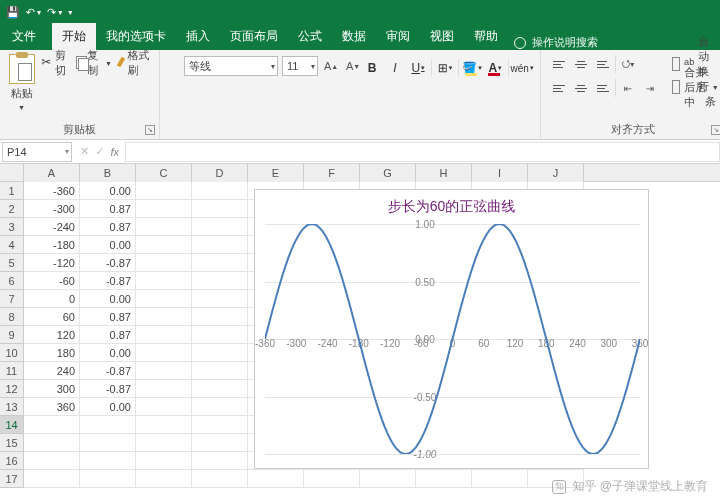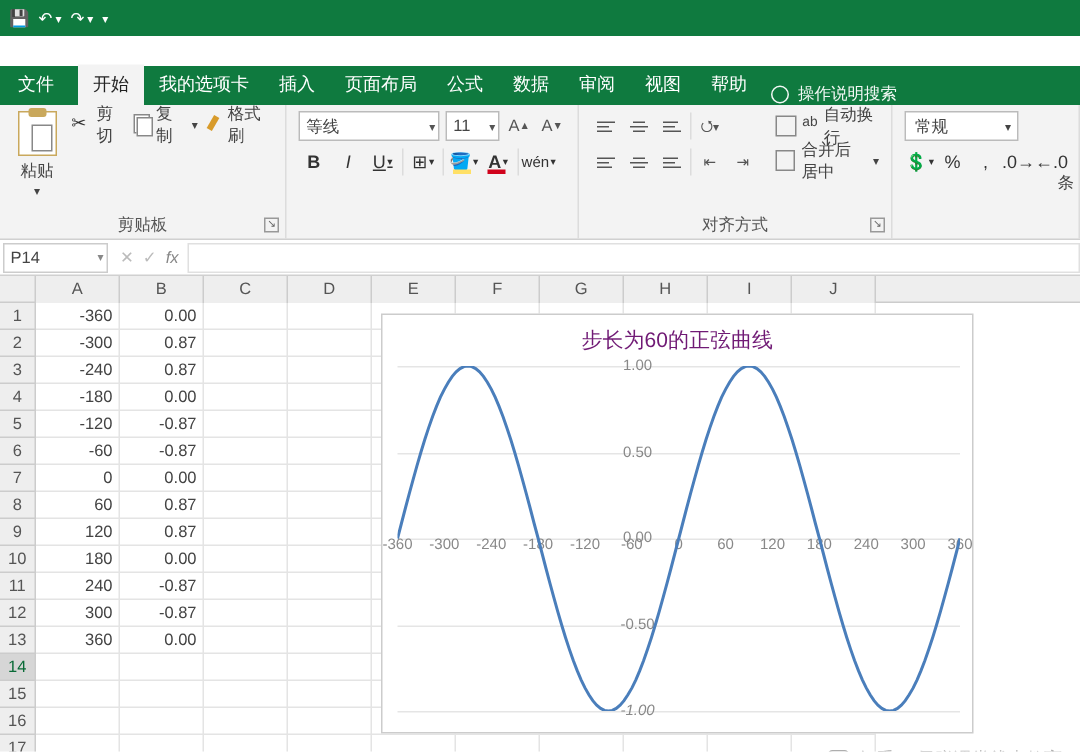--- a/index.html
+++ b/index.html
@@ -5,21 +5,21 @@
 * { margin: 0; padding: 0; box-sizing: border-box; font-family: "Microsoft YaHei", sans-serif; }
 body { width: 720px; height: 501px; background: #fff; overflow: hidden; font-size: 11px; color: #444; }
 
 
 .titlebar { height: 24px; background: #0f7a3f; display: flex; align-items: center; padding: 0 6px; gap: 8px; }
 .titlebar .qat { color: #fff; display: flex; align-items: center; gap: 6px; font-size: 11px; }
 .titlebar .qat-item { display: flex; align-items: center; gap: 2px; }
 .caret { font-size: 8px; }
 
 
-.ribtabs { height: 26px; background: #0f7a3f; display: flex; align-items: flex-end; color: #fff; padding: 0 2px; margin-top: 20px; }
+.ribtabs { height: 26px; background: #0f7a3f; display: flex; align-items: flex-end; color: #fff; padding: 0 2px; }
 .ribtab { padding: 5px 10px; font-size: 12px; cursor: pointer; }
 .ribtab.active { background: #f3f3f3; color: #222; }
 .ribspacer { flex: 0 0 6px; }
 .ribsearch { display: flex; align-items: center; gap: 6px; margin-left: 6px; opacity: .95; }
 .bulb { width: 12px; height: 12px; border: 1px solid #fff; border-radius: 50%; display: inline-block; }
 
 
 .ribbon { height: 90px; background: #f3f3f3; border-bottom: 1px solid #d0d0d0; display: flex; position: relative; }
 .group { border-right: 1px solid #dcdcdc; padding: 4px 8px 2px 8px; display: flex; flex-direction: column; justify-content: space-between; }
 .group-content { display: flex; gap: 6px; }
@@ -163,21 +163,21 @@
         <div class="row">
             <span class="mini-ico brush-ico"></span>
             <span>格式刷</span>
           </div>
       </div>
     </div>
     <div class="group-label"><span>剪贴板</span><span class="dlaunch">↘</span></div>
   </div>
 
   <div class="group">
-    <div class="group-content" style="flex-direction:column; gap:0;">
+    <div class="group-content" style="gap:0;margin-left:16px;">
       <div class="font-top">
         <div class="combo font-name">
             <span>等线</span>
             <span class="dd">▾</span>
           </div>
         <div class="combo font-size">
             <span>11</span>
             <span class="dd">▾</span>
           </div>
         <div class="ab">A<sup>▲</sup></div>

